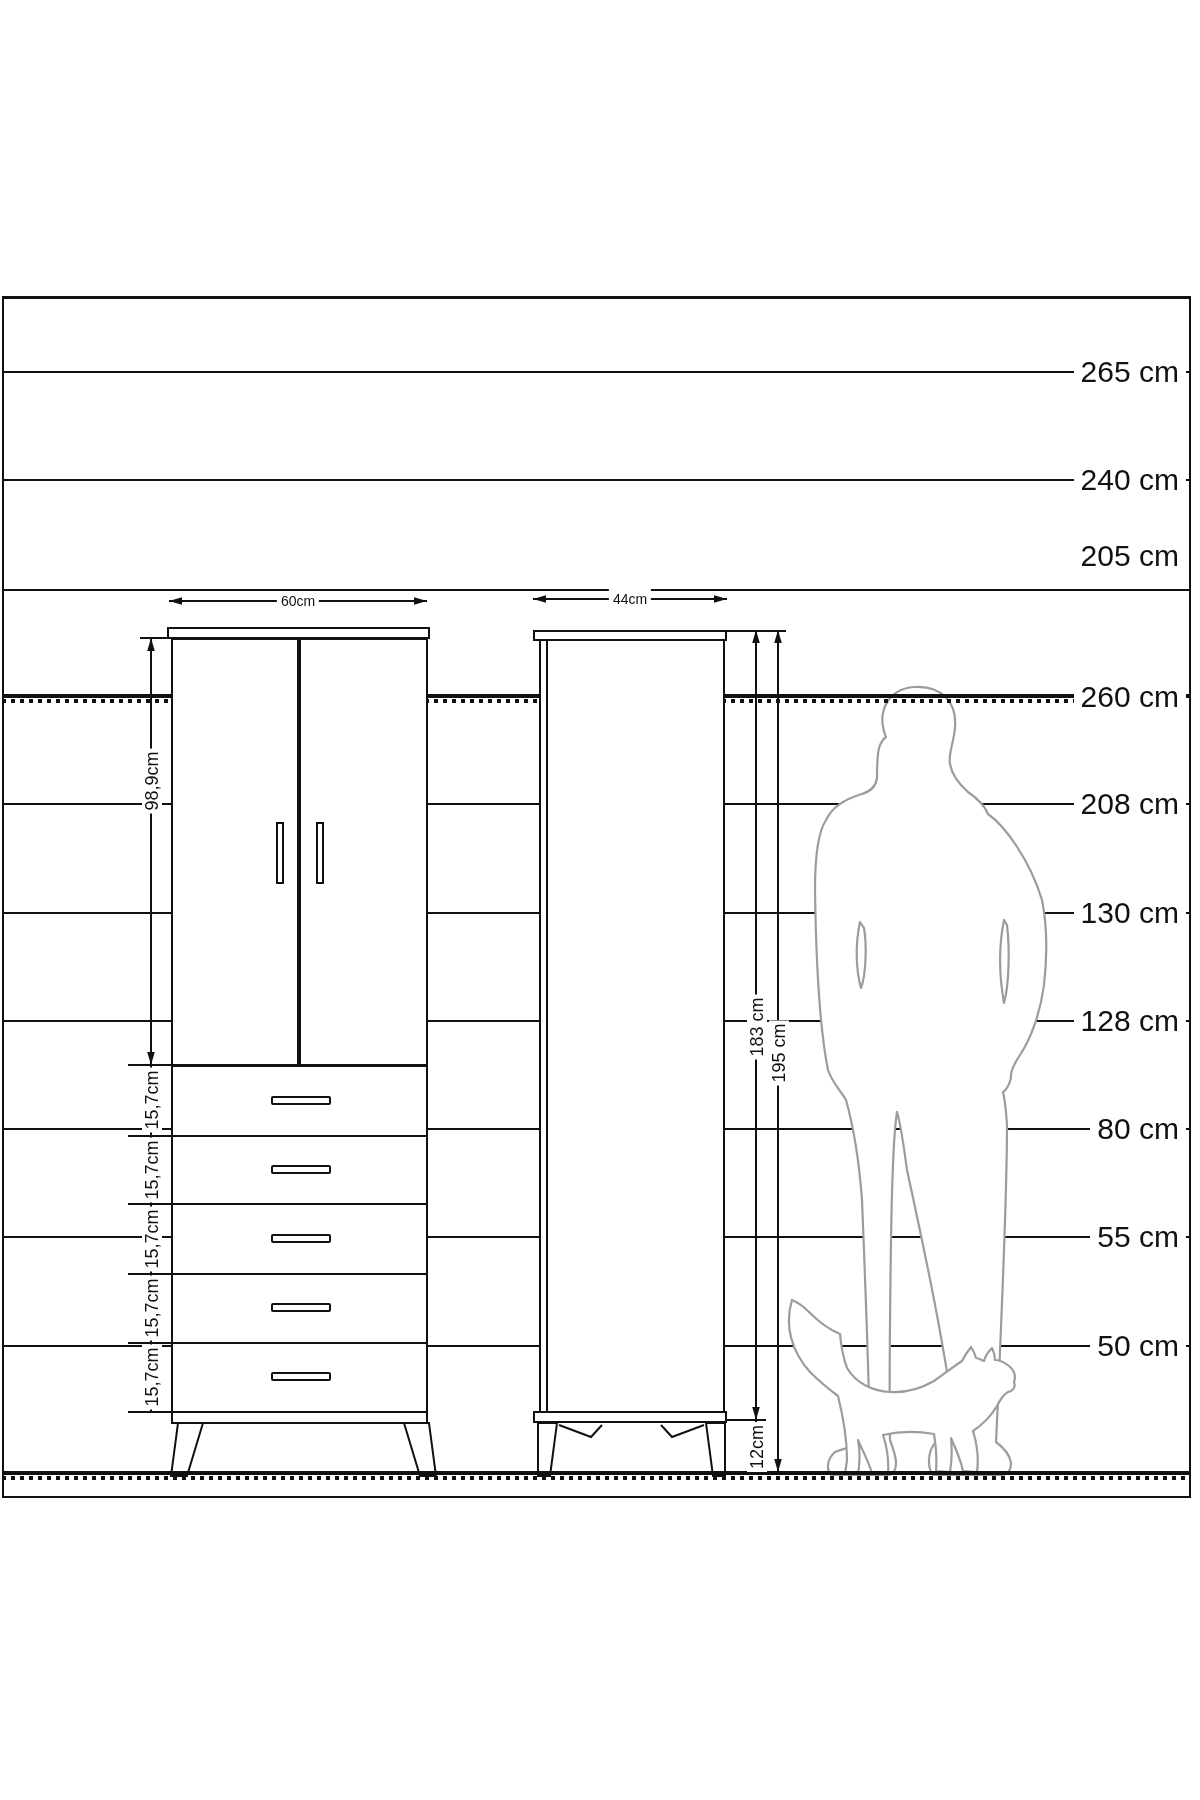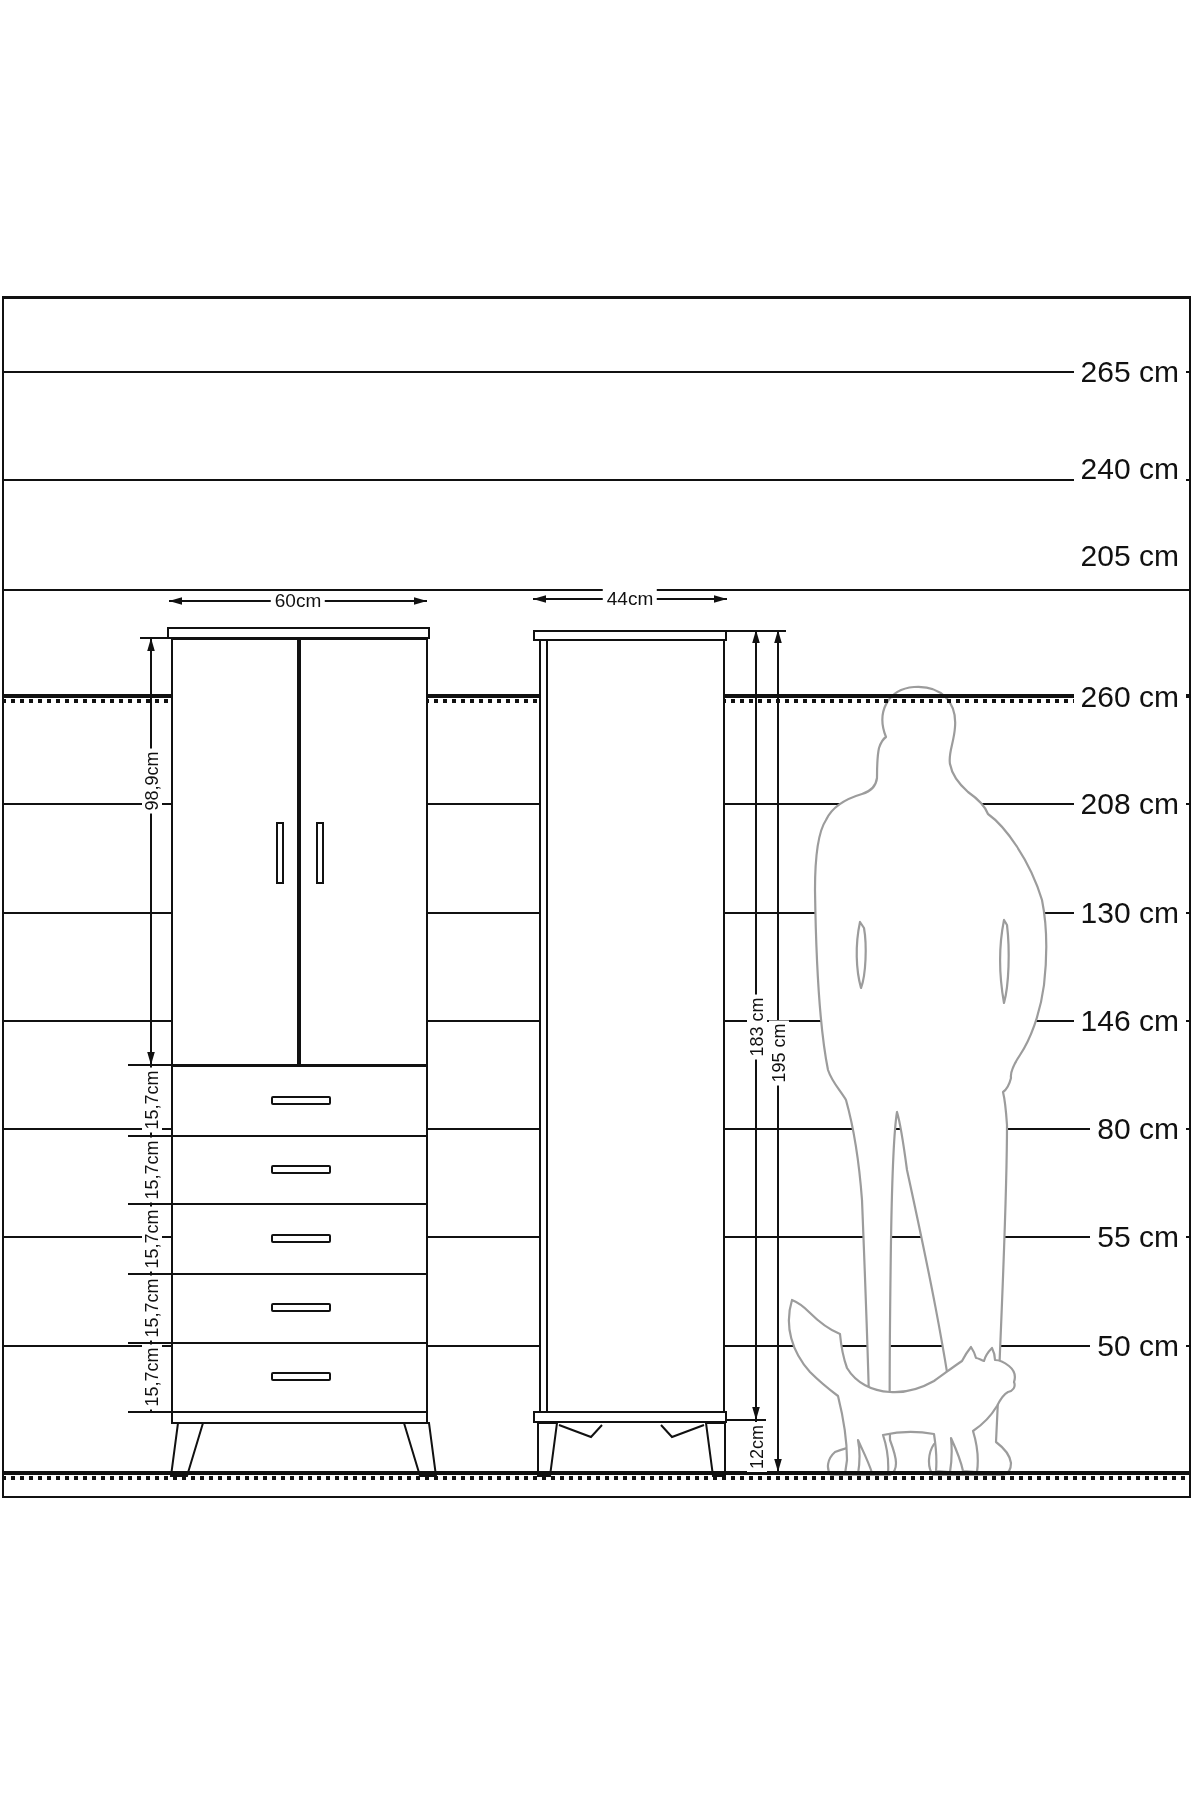--- a/index.html
+++ b/index.html
@@ -25,21 +25,21 @@
     position:absolute; right:14px; font-size:30px; line-height:32px;
     background:#fff; padding:0 7px; white-space:nowrap;text-align:right;
   }
   
   .panel { position:absolute; background:#fff; border:2px solid #111; }
   .blackline { position:absolute; background:#111; }
   .door-handle { position:absolute; width:8px; height:62px; border:2px solid #111; background:#fff; }
   .drawer-handle { position:absolute; width:60px; height:9px; border:2px solid #111; border-radius:2px; background:#fff; }
   
   .dim-label {
-    position:absolute; font-size:19px; line-height:20px; background:#fff;
+    position:absolute; font-size:14px; line-height:20px; background:#fff;
     padding:0 4px; white-space:nowrap; transform:translate(-50%,-50%);
   }
   .dim-label.rot { transform:translate(-50%,-50%) rotate(-90deg); font-size:18px; padding:0 3px; }
   svg.layer { position:absolute; left:0; top:0; }
 </style>
 </head>
 <body>
 
 <div class="page">
 
@@ -200,26 +200,26 @@
   </svg>
 
   <div class="hatchline" style="top:1471px">
     <div class="solid"></div>
       <div class="dots"></div>
   </div>
 
   <div class="frame"></div>
 
   <div class="scale-label" style="top:356px">265 cm</div>
-  <div class="scale-label" style="top:453px">240 cm</div>
+  <div class="scale-label" style="top:464px">240 cm</div>
   <div class="scale-label" style="top:540px">205 cm</div>
   <div class="scale-label" style="top:681px">260 cm</div>
   <div class="scale-label" style="top:788px">208 cm</div>
   <div class="scale-label" style="top:897px">130 cm</div>
-  <div class="scale-label" style="top:1005px">146 cm</div>
+  <div class="scale-label" style="top:1005px">128 cm</div>
   <div class="scale-label" style="top:1113px">80 cm</div>
   <div class="scale-label" style="top:1221px">55 cm</div>
   <div class="scale-label" style="top:1330px">50 cm</div>
 
   <div class="dim-label" style="left:298px;top:601px">60cm</div>
   <div class="dim-label" style="left:630px;top:599px">44cm</div>
 
   <div class="dim-label rot" style="left:152px;top:781px">98,9cm</div>
   <div class="dim-label rot" style="left:152px;top:1100px">15,7cm</div>
   <div class="dim-label rot" style="left:152px;top:1170px">15,7cm</div>

